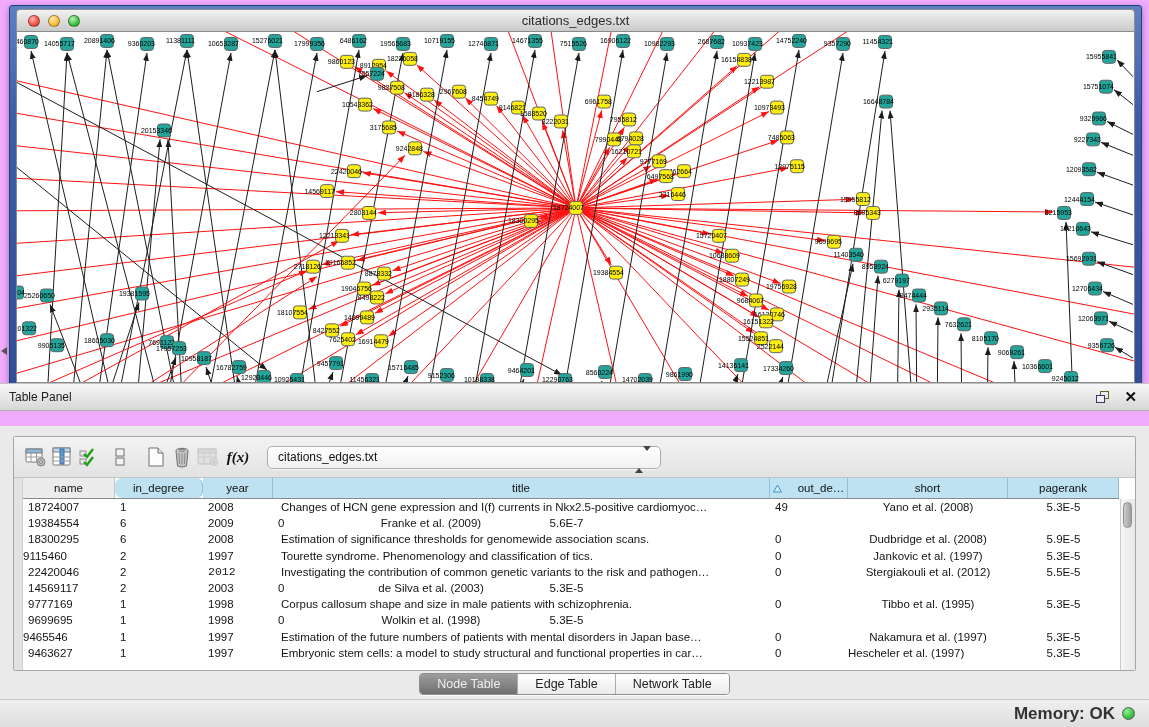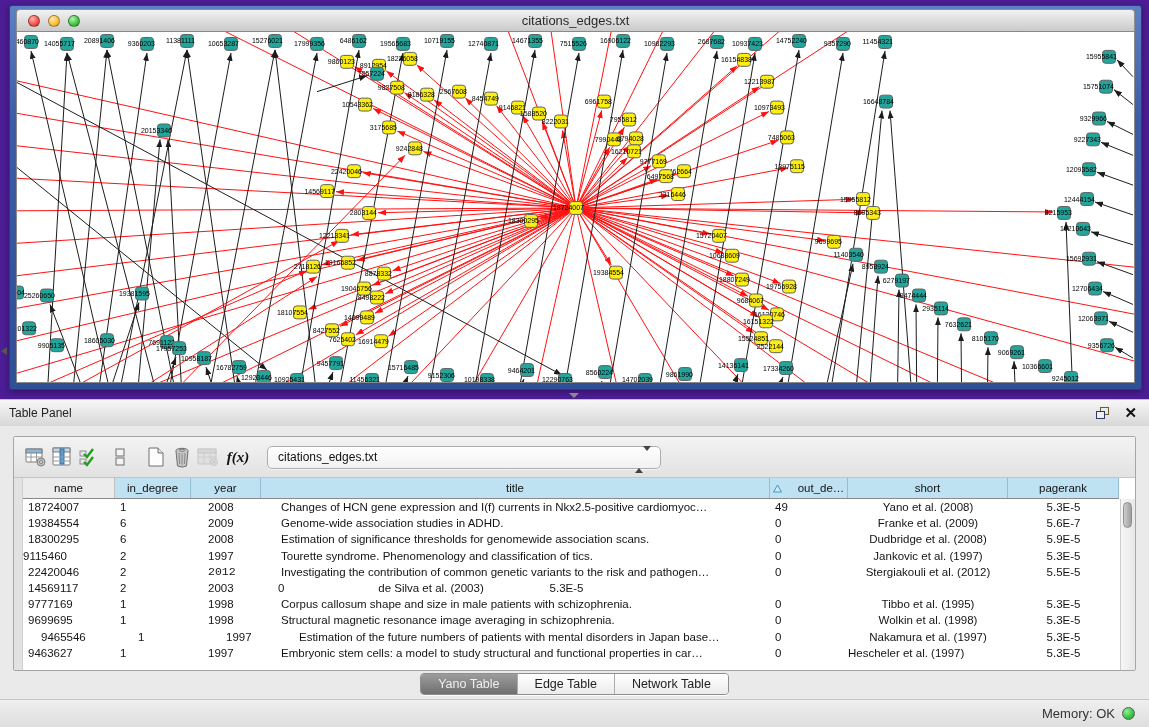--- a/index.html
+++ b/index.html
@@ -1,17 +1,17 @@
 <!DOCTYPE html>
 <html><head>
 <meta charset="utf-8">
 <style>
   html,body{margin:0;padding:0;}
   body{width:1149px;height:727px;font-family:"Liberation Sans",sans-serif;-webkit-font-smoothing:antialiased;}
-  #desktop{position:relative;width:1149px;height:727px;background:#4c1d95;overflow:hidden;}
+  #desktop{position:relative;width:1149px;height:727px;background:#f0abfc;overflow:hidden;}
 
   
   .net-window{position:absolute;left:9px;top:5px;width:1131px;height:383px;
     background:linear-gradient(180deg,#5d80c1 0%,#3b5da8 30%,#2f4f96 100%);
     border:1px solid #23407e;border-radius:3px;box-shadow:0 2px 6px rgba(0,0,0,.35);}
   .titlebar{position:absolute;left:6px;right:6px;top:3px;height:22px;
     background:linear-gradient(#f2f2f2,#c8c8c8);border:1px solid #8f8f8f;border-bottom:none;
     border-radius:4px 4px 0 0;}
   .title-text{position:absolute;left:0;right:0;top:0;line-height:22px;text-align:center;
     font-size:13px;color:#2b2b2b;}
@@ -24,21 +24,21 @@
   .canvas-wrap svg{display:block;width:100%;height:100%;}
   svg text.nlab{font-family:"Liberation Sans",sans-serif;font-size:7px;fill:#000;}
 
   
   .split-handle{position:absolute;left:569px;top:393px;width:0;height:0;
     border-left:5px solid transparent;border-right:5px solid transparent;border-top:5px solid #8a8a8a;}
   .collapse-arrow{position:absolute;left:1px;top:347px;width:0;height:0;
     border-top:4px solid transparent;border-bottom:4px solid transparent;border-right:6px solid #555;}
 
   
-  .panel-header{position:absolute;left:0;right:0;top:399px;height:26px;
+  .panel-header{position:absolute;left:0;right:0;top:383px;height:26px;
     background:linear-gradient(#f7f7f7,#d7d7d7);border-top:1px solid #c2c2c2;border-bottom:1px solid #b2b2b2;}
   .panel-header .ph-title{position:absolute;left:9px;top:0;line-height:26px;font-size:12px;color:#222;}
   .ph-float{position:absolute;right:38px;top:6px;width:16px;height:14px;cursor:pointer;}
   .ph-close{position:absolute;right:12px;top:3px;font-size:15px;font-weight:bold;color:#111;cursor:pointer;line-height:20px;}
 
   .panel-body{position:absolute;left:0;right:0;top:426px;height:274px;background:#eaeaea;}
 
   .tbl-container{position:absolute;left:13px;right:13px;top:10px;height:233px;
     border:1px solid #a6a6a6;border-radius:2px;background:#fff;overflow:hidden;}
   .toolbar{position:absolute;left:0;right:0;top:0;height:41px;
@@ -72,21 +72,21 @@
   .seg{display:inline-flex;border:1px solid #8f8f8f;border-radius:4px;overflow:hidden;height:20px;
     box-shadow:0 1px 0 rgba(255,255,255,.8);}
   .seg .seg-btn{padding:0 17px;line-height:20px;font-size:12.5px;color:#222;
     background:linear-gradient(#ffffff,#ebebeb);border-right:1px solid #adadad;cursor:pointer;}
   .seg .seg-btn:last-child{border-right:none;text-align:center;}
   .seg .seg-btn.sel{background:linear-gradient(#9d9d9d,#6f6f6f);color:#efefef;}
 
   .statusbar{position:absolute;left:0;right:0;bottom:0;height:27px;background:linear-gradient(#efefef,#dedede);
     border-top:1px solid #c6c6c6;}
   .mem{position:absolute;right:14px;top:0;height:27px;display:flex;align-items:center;gap:7px;}
-  .mem-label{font-size:13px;color:#333;}
+  .mem-label{font-size:17px;color:#333;font-weight:bold;}
   .mem-dot{width:13px;height:13px;border-radius:50%;border:1px solid #5c5c5c;box-sizing:border-box;
     background:radial-gradient(circle at 35% 30%,#97ef97,#35c340 60%,#1f9c2e);}
 </style>
 </head>
 <body>
 
 <div id="desktop">
 
   <div class="net-window">
     <div class="titlebar">
@@ -613,21 +613,21 @@
           <span class="c-arrows"><span class="up"></span><span class="dn"></span></span>
         </div>
       </div>
 
       <div class="tbl-area">
         <div class="gutter"></div>
         <div class="hdr-row" id="hdr-row">
             <div class="hdr-cell gray" style="width: 92px;">
               <span>name</span>
             </div>
-            <div class="hdr-cell" style="width: 76px;">
+            <div class="hdr-cell" style="width: 88px; border-radius: 7px;">
               <span>in_degree</span>
             </div>
             <div class="hdr-cell" style="width: 70px;">
               <span>year</span>
             </div>
             <div class="hdr-cell" style="width: 492px; flex: 1 1 0%;">
               <span>title</span>
             </div>
             <div class="hdr-cell" style="width: 78px; gap: 16px;">
               <svg width="9" height="9" viewBox="0 0 9 9">
@@ -649,21 +649,20 @@
               <div class="t-cell" style="width: 70px; padding-left: 5px;">2008</div>
               <div class="t-cell" style="width: 492px; flex: 1 1 0%; padding-left: 8px;">Changes of HCN gene expression and I(f) currents in Nkx2.5-positive cardiomyoc…</div>
               <div class="t-cell" style="width: 78px; padding-left: 5px;">49</div>
               <div class="t-cell" style="width: 160px; text-align: center;">Yano et al. (2008)</div>
               <div class="t-cell" style="width: 111px; text-align: center;">5.3E-5</div>
             </div>
             <div class="t-row">
               <div class="t-cell" style="width: 92px; padding-left: 5px;">19384554</div>
               <div class="t-cell" style="width: 88px; padding-left: 5px;">6</div>
               <div class="t-cell" style="width: 70px; padding-left: 5px;">2009</div>
-              <div class="t-cell" style="width: 492px; flex: 1 1 0%; padding-left: 8px;">Genome-wide association studies in ADHD.</div>
               <div class="t-cell" style="width: 78px; padding-left: 5px;">0</div>
               <div class="t-cell" style="width: 160px; text-align: center;">Franke et al. (2009)</div>
               <div class="t-cell" style="width: 111px; text-align: center;">5.6E-7</div>
             </div>
             <div class="t-row">
               <div class="t-cell" style="width: 92px; padding-left: 5px;">18300295</div>
               <div class="t-cell" style="width: 88px; padding-left: 5px;">6</div>
               <div class="t-cell" style="width: 70px; padding-left: 5px;">2008</div>
               <div class="t-cell" style="width: 492px; flex: 1 1 0%; padding-left: 8px;">Estimation of significance thresholds for genomewide association scans.</div>
               <div class="t-cell" style="width: 78px; padding-left: 5px;">0</div>
@@ -702,27 +701,26 @@
               <div class="t-cell" style="width: 70px; padding-left: 5px;">1998</div>
               <div class="t-cell" style="width: 492px; flex: 1 1 0%; padding-left: 8px;">Corpus callosum shape and size in male patients with schizophrenia.</div>
               <div class="t-cell" style="width: 78px; padding-left: 5px;">0</div>
               <div class="t-cell" style="width: 160px; text-align: center;">Tibbo et al. (1995)</div>
               <div class="t-cell" style="width: 111px; text-align: center;">5.3E-5</div>
             </div>
             <div class="t-row">
               <div class="t-cell" style="width: 92px; padding-left: 5px;">9699695</div>
               <div class="t-cell" style="width: 88px; padding-left: 5px;">1</div>
               <div class="t-cell" style="width: 70px; padding-left: 5px;">1998</div>
-              <div class="t-cell" style="width: 492px; flex: 1 1 0%; padding-left: 8px;">Structural magnetic resonance image averaging in schizophrenia.</div>
               <div class="t-cell" style="width: 78px; padding-left: 5px;">0</div>
               <div class="t-cell" style="width: 160px; text-align: center;">Wolkin et al. (1998)</div>
               <div class="t-cell" style="width: 111px; text-align: center;">5.3E-5</div>
             </div>
             <div class="t-row">
-              <div class="t-cell" style="width: 92px; padding-left: 0; margin-left: 18px;">9465546</div>
+              <div class="t-cell" style="width: 92px; padding-left: 0;">9465546</div>
               <div class="t-cell" style="width: 88px; padding-left: 5px;">1</div>
               <div class="t-cell" style="width: 70px; padding-left: 5px;">1997</div>
               <div class="t-cell" style="width: 492px; flex: 1 1 0%; padding-left: 8px;">Estimation of the future numbers of patients with mental disorders in Japan base…</div>
               <div class="t-cell" style="width: 78px; padding-left: 5px;">0</div>
               <div class="t-cell" style="width: 160px; text-align: center;">Nakamura et al. (1997)</div>
               <div class="t-cell" style="width: 111px; text-align: center;">5.3E-5</div>
             </div>
             <div class="t-row">
               <div class="t-cell" style="width: 92px; padding-left: 5px;">9463627</div>
               <div class="t-cell" style="width: 88px; padding-left: 5px;">1</div>
@@ -734,21 +732,21 @@
             </div>
           </div>
         <div class="vscroll">
           <div class="vthumb"></div>
         </div>
       </div>
     </div>
 
     <div class="tabbar">
       <div class="seg">
-        <div class="seg-btn sel">Yano Table</div>
+        <div class="seg-btn sel">Node Table</div>
         <div class="seg-btn">Edge Table</div>
         <div class="seg-btn">Network Table</div>
       </div>
     </div>
   </div>
 
   <div class="statusbar">
     <div class="mem">
       <span class="mem-label">Memory: OK</span>
       <span class="mem-dot"></span>

